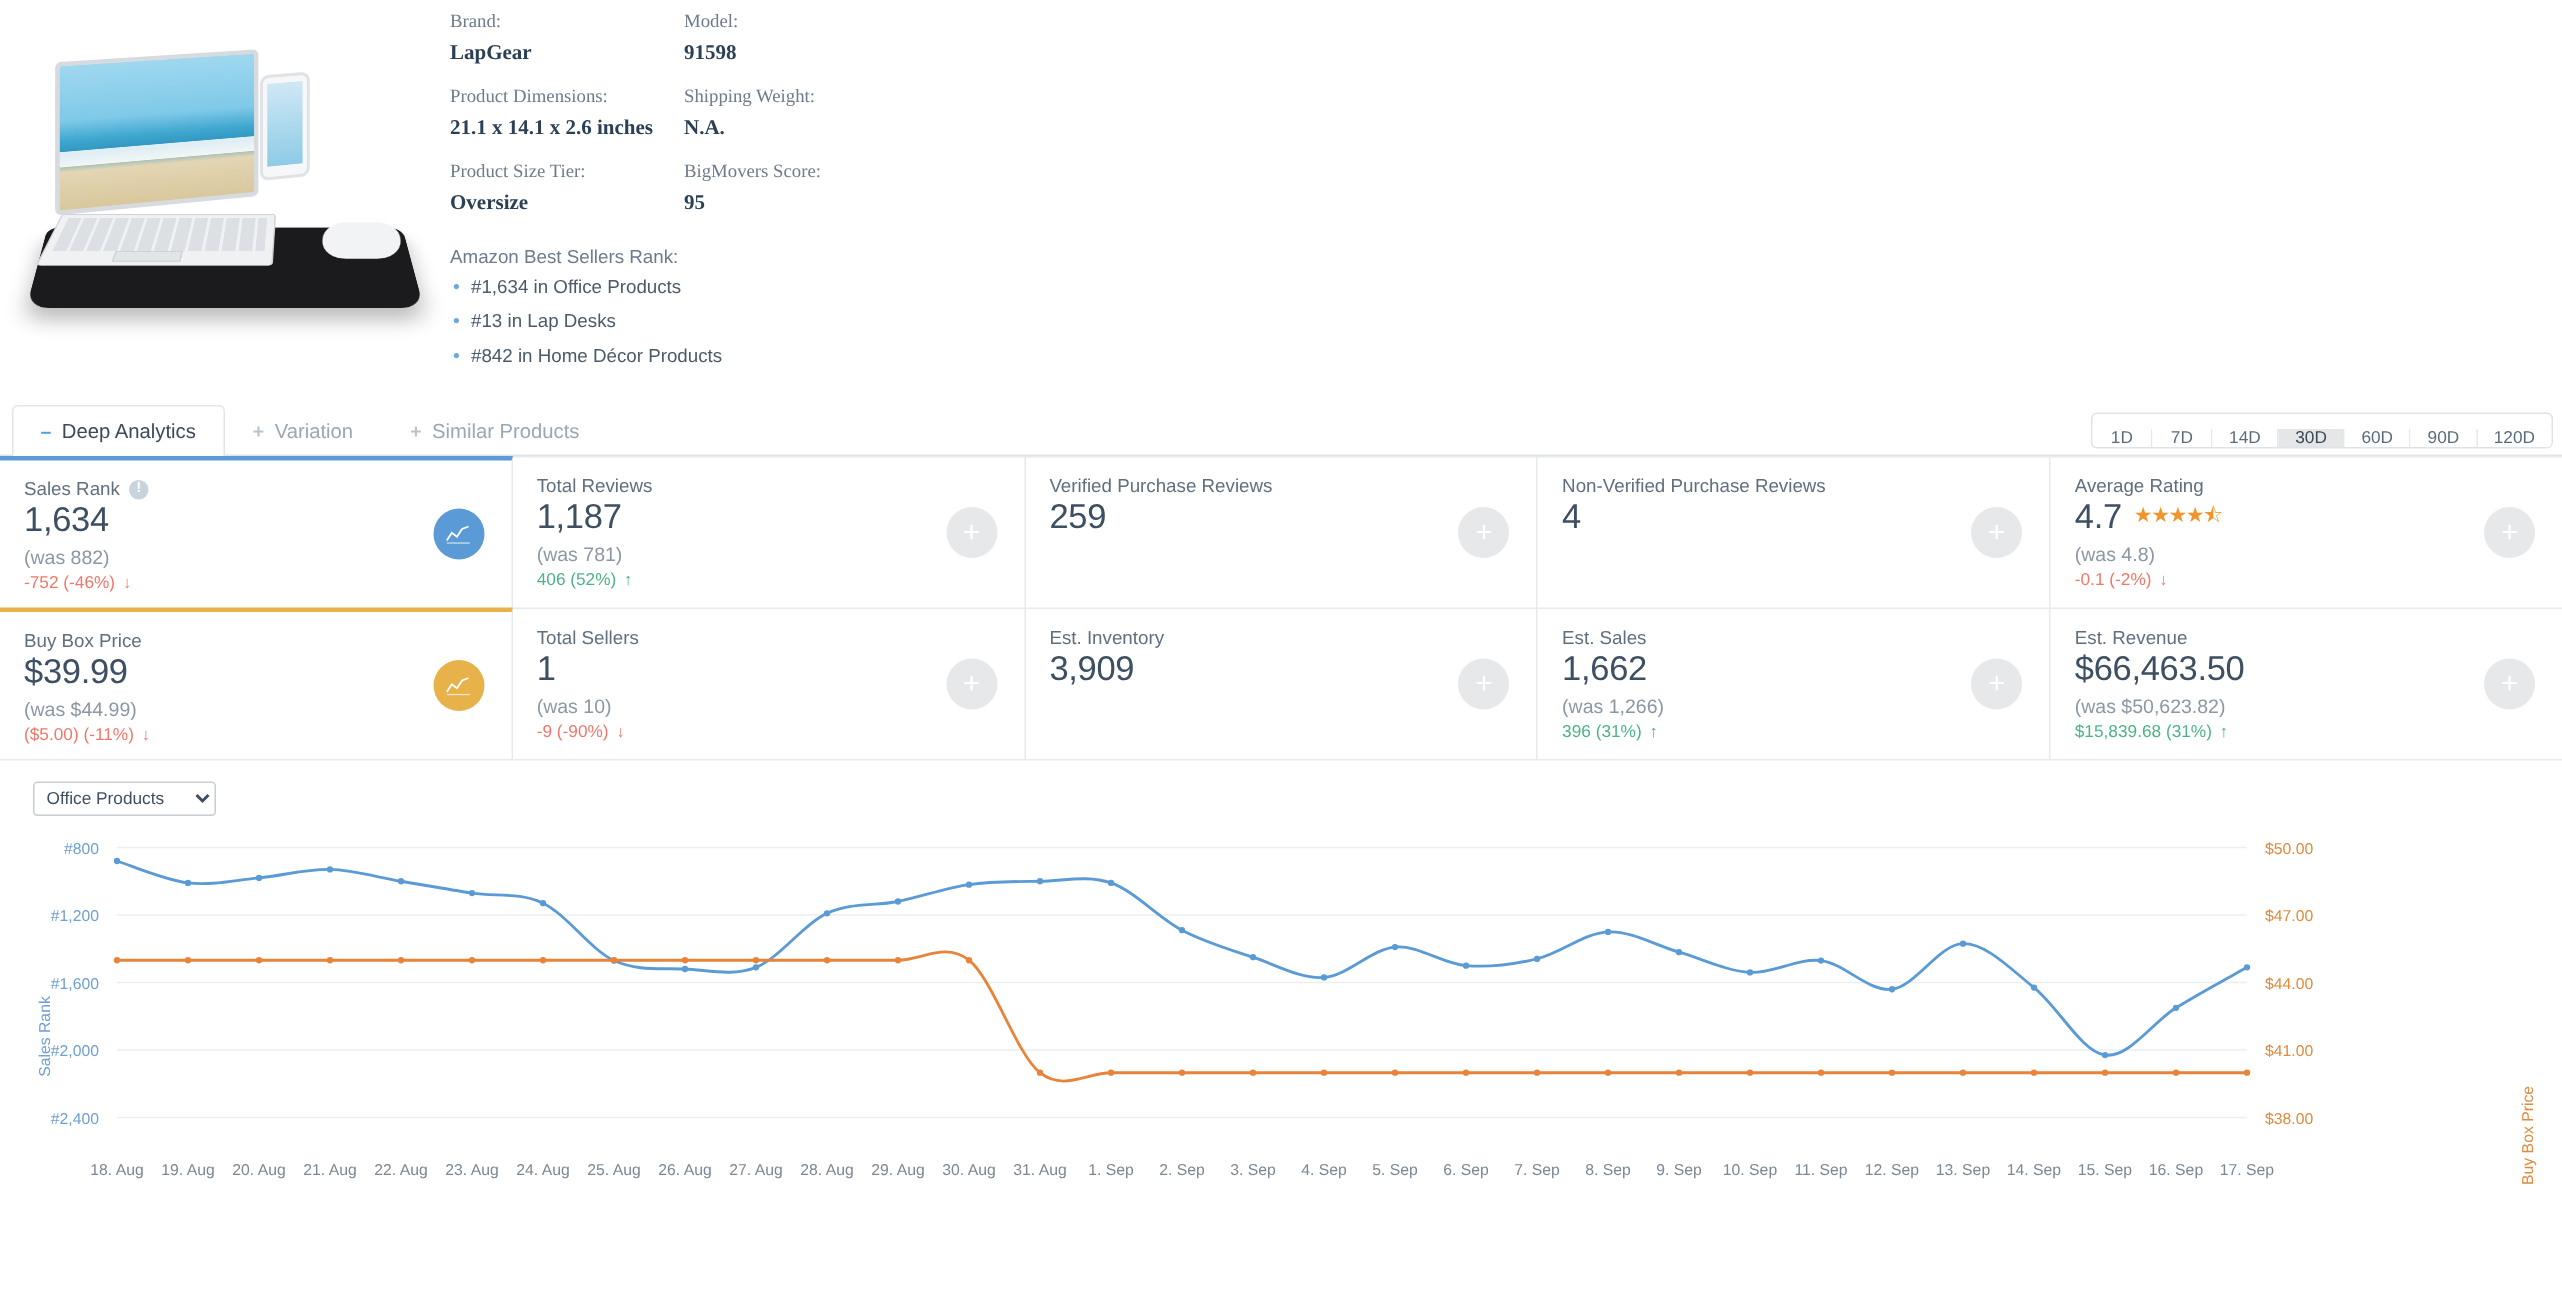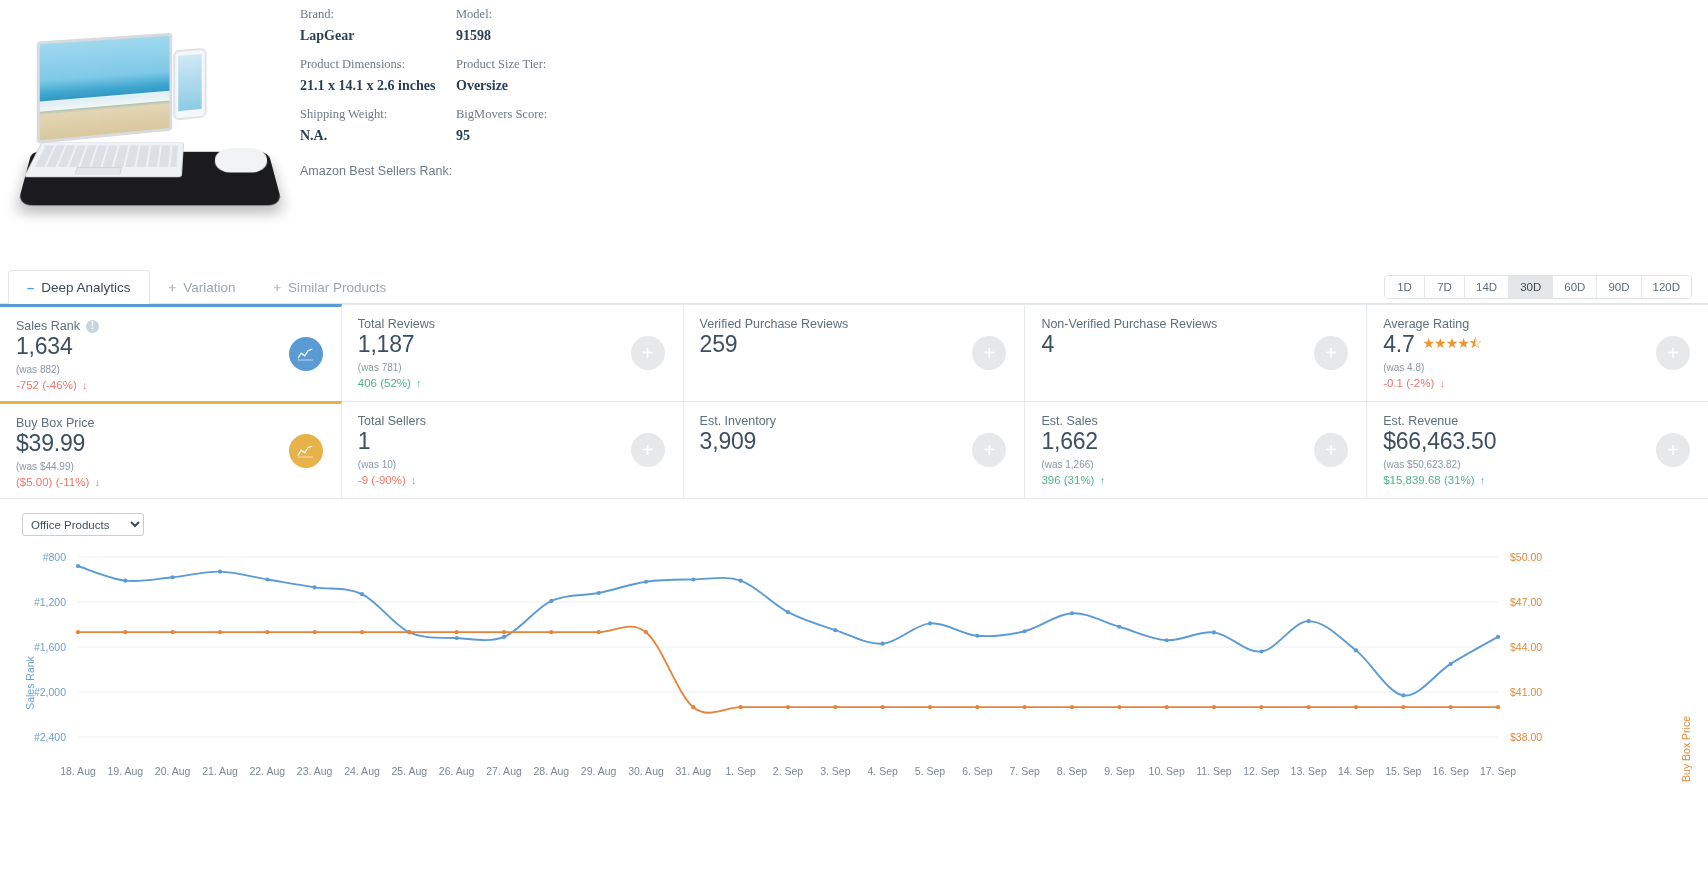--- a/index.html
+++ b/index.html
@@ -78,23 +78,23 @@
     border: 1px solid transparent; border-bottom: none;
     border-radius: 4px 4px 0 0; color: #9aa7b4; cursor: pointer;
     position: relative; top: 1px;
   }
   .tab.active { color: #3b4a59; background: #fff; border-color: #e2e5e8; }
   .tab.active::after { content:""; position:absolute; left:0; right:0; bottom:-1px; height:2px; background:#fff; }
   .tab-ico { font-size: 13px; color: #4aa3e0; font-weight: bold; line-height: 1; }
   .tab:not(.active) .tab-ico { color: #b9c4ce; }
 
   .range-group {
-    position: absolute; right: 16px; bottom: 4px;
+    position: absolute; right: 6px; bottom: 4px;
     display: flex; border: 1px solid #dfe3e7; border-radius: 4px; overflow: hidden;
-    height: 24px; background: #fff;
+    height: 24px; background: #fff; align-items: flex-end;
   }
   .range-btn {
     font-size: 11.5px; color: #5a6b7c; padding: 0 11px;
     display: flex; align-items: center; justify-content: center;
     border-right: 1px solid #e6e9ec; cursor: pointer; background: #fff;
     min-width: 40px;
   }
   .range-btn:last-child { border-right: none; }
   .range-btn.active { background: #e4e6e8; color: #3b4a59; }
 
@@ -110,21 +110,21 @@
   .card.accent-blue { border-top: 3px solid #5b9bd5; }
   .card.accent-gold { border-top: 3px solid #e8b24b; }
   .card-title { font-size: 12.5px; color: #5f6f7e; display: flex; align-items: center; gap: 6px; }
   .info-dot {
     width: 13px; height: 13px; border-radius: 50%;
     background: #c7d3dd; color: #fff; font-size: 10px; font-weight: bold;
     display: inline-flex; align-items: center; justify-content: center; line-height: 1;
   }
   .card-value { font-size: 23px; color: #3d4f61; margin-top: 0; letter-spacing: -.2px; display: flex; align-items: center; gap: 8px; }
   .stars { font-size: 14px; color: #f0952a; letter-spacing: -1px; }
-  .card-was { font-size: 10px; color: #8b97a3; margin-top: 4px; }
+  .card-was { font-size: 13px; color: #8b97a3; margin-top: 4px; }
   .card-delta { font-size: 11.5px; margin-top: 4px; }
   .card-delta.neg { color: #f0776a; }
   .card-delta.pos { color: #4cb484; }
   .arrow { font-size: 11px; margin-left: 2px; }
 
   .card-btn {
     position: absolute; right: 18px; top: 50%; transform: translateY(-50%);
     width: 34px; height: 34px; border-radius: 50%;
     display: flex; align-items: center; justify-content: center;
     color: #fff; font-size: 18px; cursor: pointer; background: #e6e8ea;
@@ -190,35 +190,40 @@
         </div>
         <div class="meta-cell">
           <div class="meta-label">Model:</div>
           <div class="meta-value">91598</div>
         </div>
         <div class="meta-cell">
           <div class="meta-label">Product Dimensions:</div>
           <div class="meta-value">21.1 x 14.1 x 2.6 inches</div>
         </div>
         <div class="meta-cell">
+          <div class="meta-label">Shipping Weight:</div>
+          <div class="meta-value">N.A.</div>
+        </div>
+        <div class="meta-cell">
           <div class="meta-label">Product Size Tier:</div>
           <div class="meta-value">Oversize</div>
-        </div>
-        <div class="meta-cell">
-          <div class="meta-label">Shipping Weight:</div>
-          <div class="meta-value">N.A.</div>
         </div>
         <div class="meta-cell">
           <div class="meta-label">BigMovers Score:</div>
           <div class="meta-value">95</div>
         </div>
         <div class="meta-cell"></div>
       </div>
 
       <div class="bsr-title">Amazon Best Sellers Rank:</div>
+      <ul class="bsr-list">
+        <li>#1,634 in Office Products</li>
+        <li>#13 in Lap Desks</li>
+        <li>#842 in Home Décor Products</li>
+      </ul>
     </div>
   </div>
 
   <div class="tabs-row">
     <div class="tab active">
       <span class="tab-ico">–</span>
       <span>Deep Analytics</span>
     </div>
     <div class="tab">
       <span class="tab-ico">+</span>

